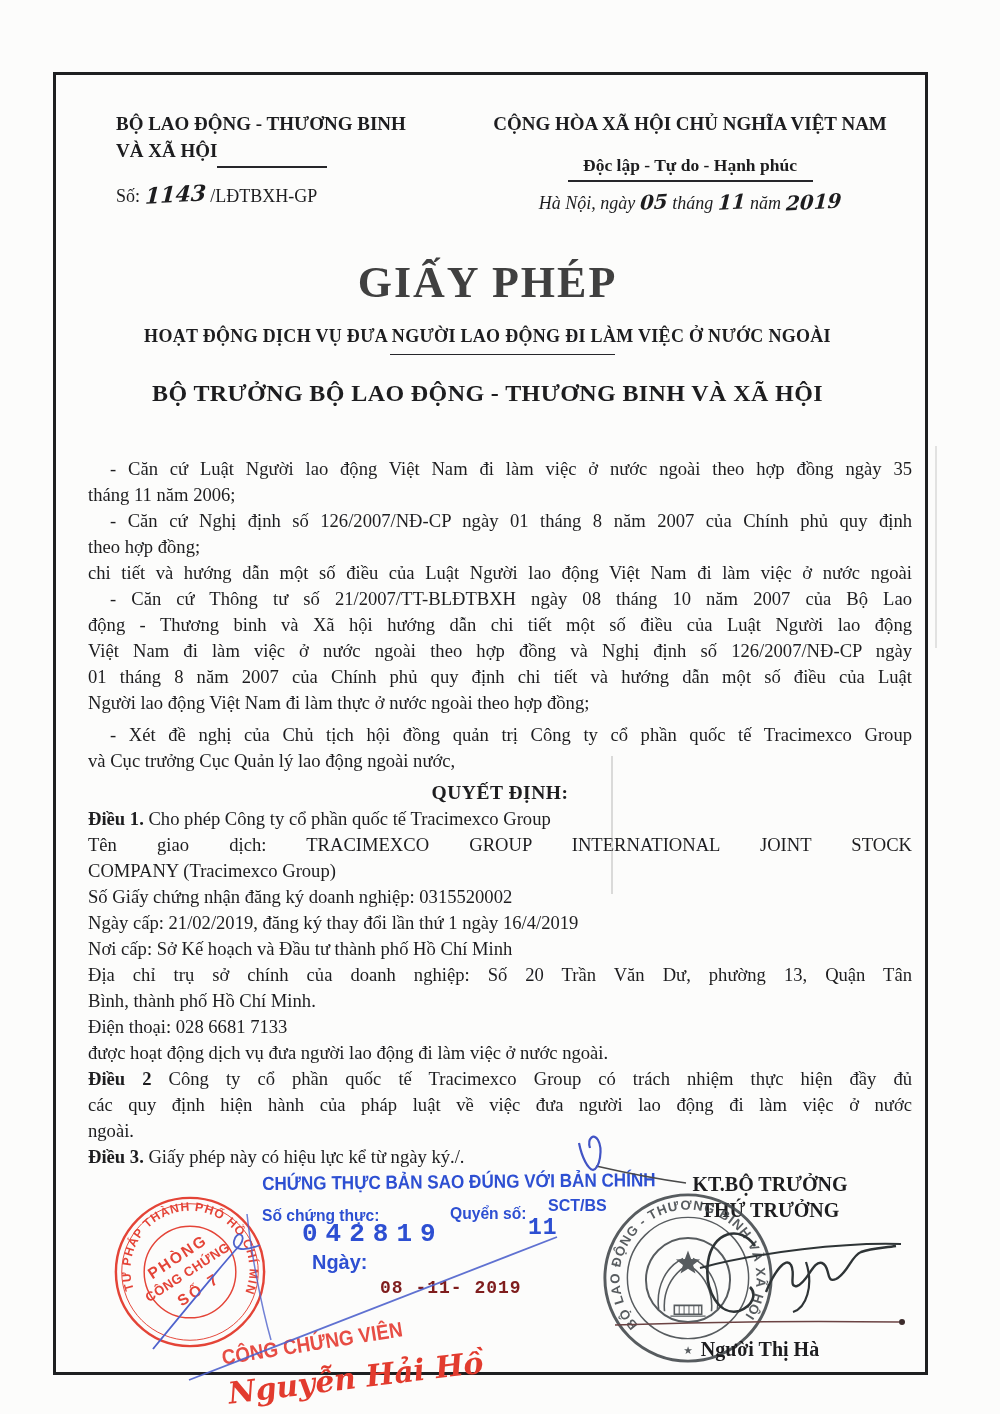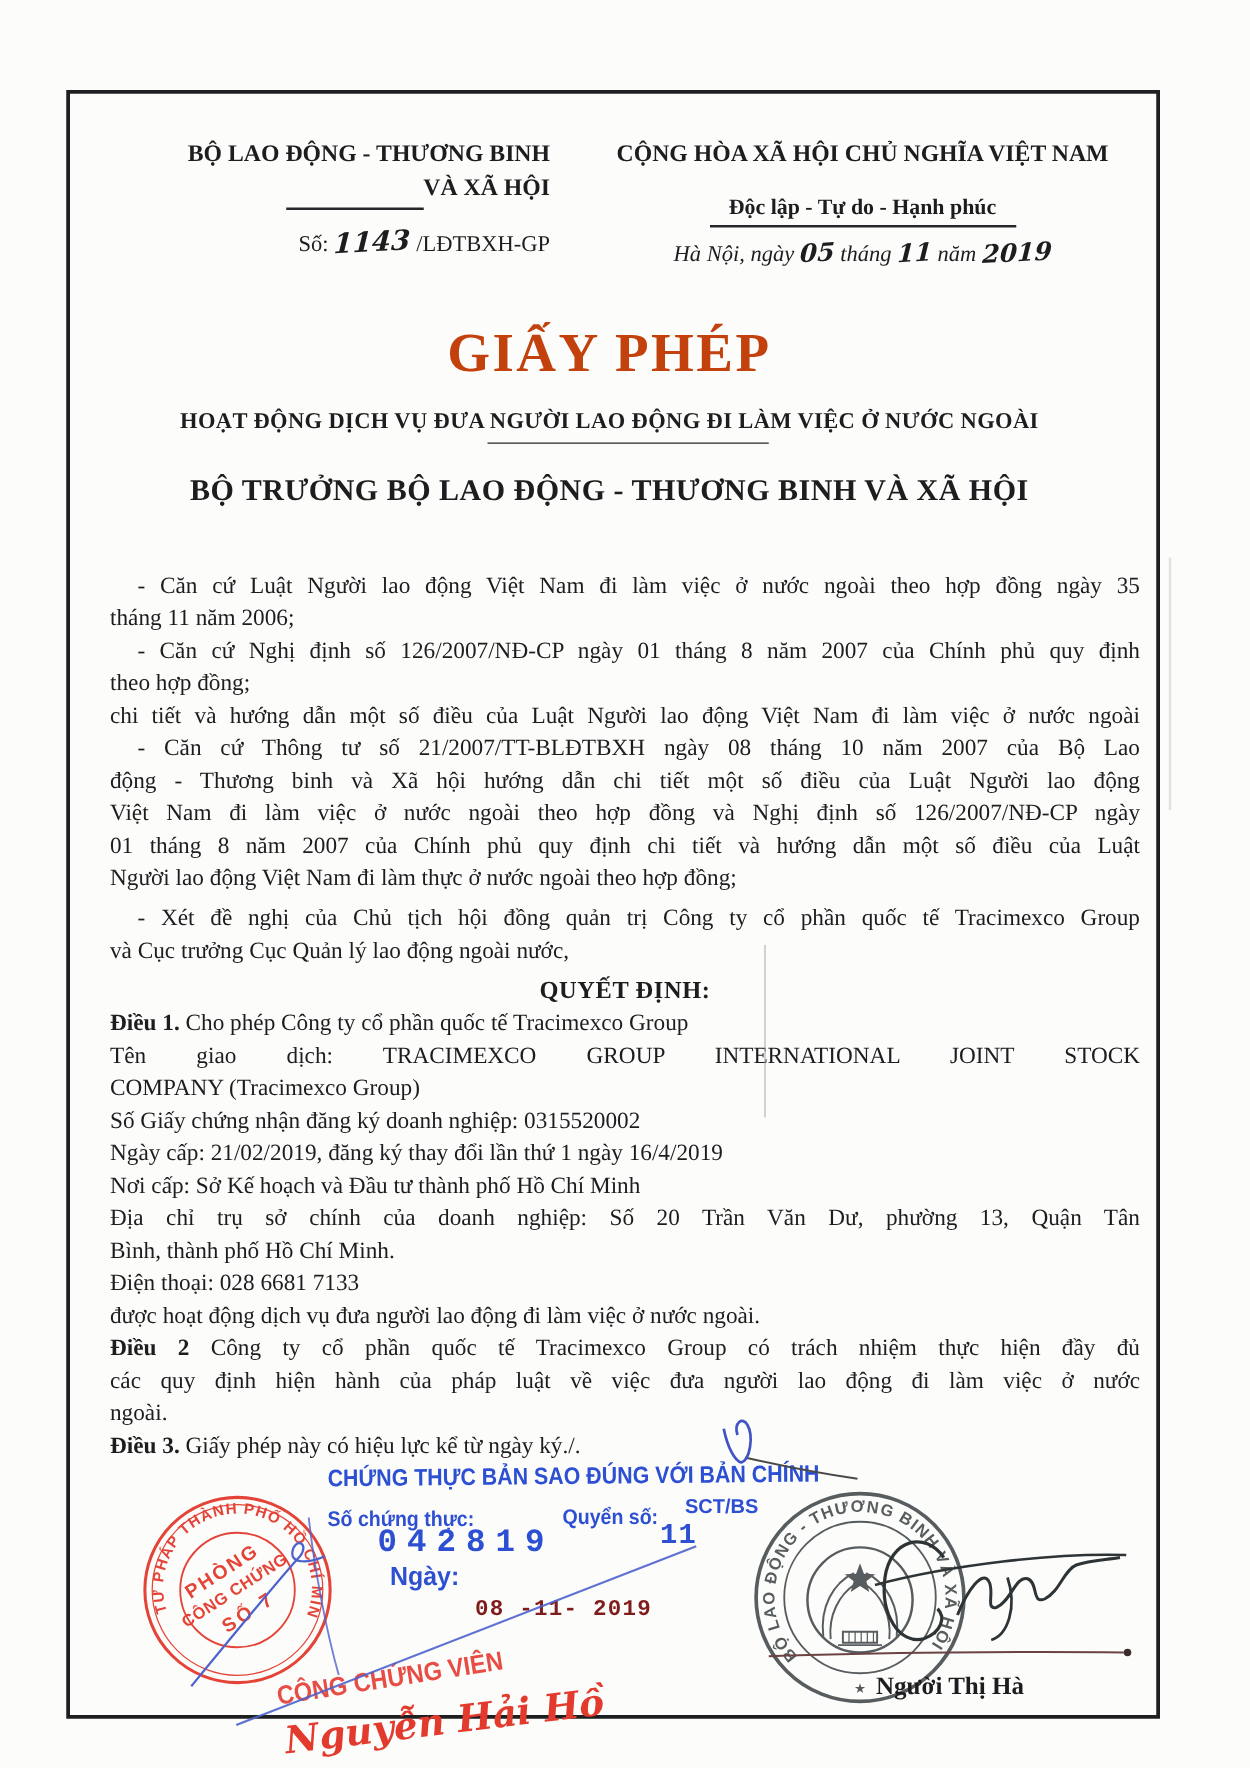--- a/index.html
+++ b/index.html
@@ -11,37 +11,37 @@
   .frame{
     position:absolute; left:53px; top:72px; width:869px; height:1297px;
     border:3.5px solid #1e1f21; z-index:1;
   }
   .abs{position:absolute; z-index:2;}
   .b{font-weight:bold;}
   .nowrap{white-space:nowrap;}
   .ul{height:0; border-top:2px solid #26262a;}
 
   
-  .hdr-left{left:128px; top:110px; width:312px; text-align:right; line-height:27px;}
+  .hdr-left{left:116px; top:110px; width:312px; text-align:left; line-height:27px;}
   .hdr-left .l{font-weight:bold; font-size:19px;}
   .hdr-left .ul{width:110px; margin:2px auto 0;}
   .hdr-right{left:470px; top:110px; width:440px; text-align:center;}
   .hdr-right .l1{font-weight:bold; font-size:19px; line-height:27px; white-space:nowrap;}
   .hdr-right .l2{font-weight:bold; font-size:17.5px; line-height:24px; margin-top:16px;}
   .hdr-right .ul{width:245px; margin:3px auto 0;}
   .so-line{margin-top:13px; font-size:18px;}
   .date-line{margin-top:8px; font-style:italic; font-size:18px;}
   .hand{font-family:"DejaVu Serif",serif; font-style:italic; font-weight:600;
         display:inline-block; transform:rotate(-3deg) skewX(-6deg);}
   .hand.num{font-size:20px;}
   .hand.so-num{font-size:22px;}
 
   
   .doc-title{left:53px; top:254px; width:869px; text-align:center;
-    font-size:44px; font-weight:bold; letter-spacing:2px; color:#c2410c; line-height:58px;}
+    font-size:44px; font-weight:bold; letter-spacing:2px; color:#404040; line-height:58px;}
   .doc-subtitle{left:53px; top:326px; width:869px; text-align:center;
     font-size:18px; font-weight:bold; letter-spacing:.3px;}
   .sub-ul{left:390px; top:354px; width:225px; border-top-width:1.8px;}
   .doc-issuer{left:53px; top:380px; width:869px; text-align:center;
     font-size:24px; font-weight:bold; letter-spacing:.4px;}
 
   
   .body-block{left:88px; top:456px; width:824px; font-size:18.6px; z-index:2; position:absolute;}
   .ln{line-height:26px; height:26px;}
   .j{text-align:justify; text-align-last:justify;}
@@ -161,20 +161,24 @@
 
   <div class="cert cert-title">CHỨNG THỰC BẢN SAO ĐÚNG VỚI BẢN CHÍNH</div>
   <div class="cert cert-so-label">Số chứng thực:</div>
   <div class="cert cert-so-value">042819</div>
   <div class="cert cert-quyen-label">Quyển số:</div>
   <div class="cert cert-quyen-suffix">SCT/BS</div>
   <div class="cert cert-quyen-value">11</div>
   <div class="cert cert-ngay-label">Ngày:</div>
   <div class="cert cert-ngay-value">08 -11- 2019</div>
 
+  <div class="abs kt-block">
+    <div class="k1">KT.BỘ TRƯỞNG</div>
+    <div class="k2">THỨ TRƯỞNG</div>
+  </div>
   <div class="abs signer">Người Thị Hà</div>
 
   <svg class="abs ministry-stamp" width="176" height="176" viewBox="0 0 180 180">
     <g stroke="#41464a" fill="none">
       <circle cx="90" cy="90" r="85" stroke-width="3"></circle>
       <circle cx="90" cy="90" r="62" stroke-width="1.5"></circle>
     </g>
     <defs>
       <path id="minRing" d="M 40.5,139.5 A 70,70 0 1 1 139.5,139.5"></path>
     </defs>

